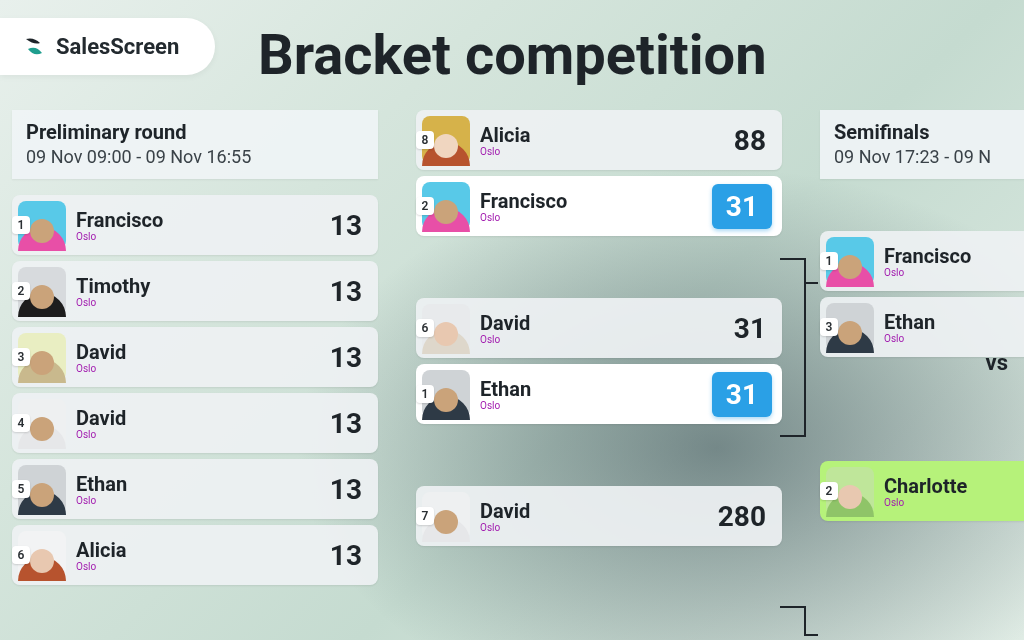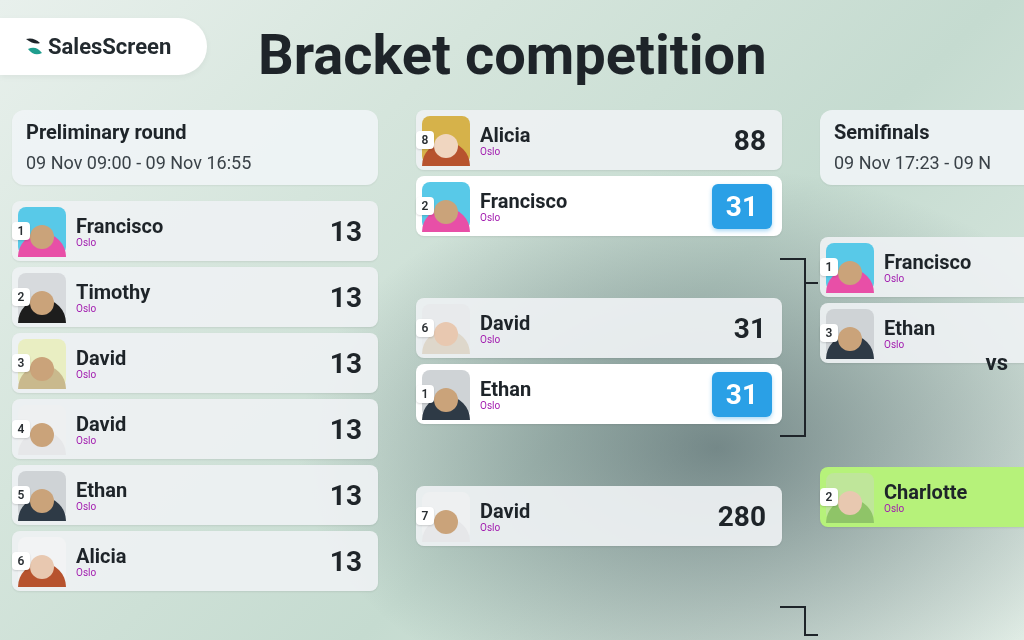--- a/index.html
+++ b/index.html
@@ -15,21 +15,21 @@
 
   .logo-pill {
     position: absolute;
     top: 18px;
     left: 0;
     background: #ffffff;
     border-radius: 0 40px 40px 0;
     padding: 16px 36px 16px 22px;
     display: flex;
     align-items: center;
-    gap: 2px;
+    gap: 10px;
     box-shadow: 0 2px 6px rgba(0,0,0,0.05);
   }
   .logo-mark { width: 24px; height: 24px; position: relative; }
   .logo-text { font-size: 22px; font-weight: 700; color: #232a2f; }
 
   .page-title {
     position: absolute;
     top: 22px;
     left: 258px;
     font-size: 56px;
@@ -43,35 +43,35 @@
     left: 12px;
     display: flex;
     gap: 38px;
     align-items: flex-start;
   }
   .col { width: 366px; }
   .col.semi { width: 280px; }
 
   .round-header {
     background: rgba(240,244,246,0.9);
-    border-radius: 12px;
+    border-radius: 0;
     padding: 10px 14px 12px;
     margin-bottom: 16px;
     box-shadow: 0 1px 2px rgba(0,0,0,0.06);
   }
   .round-header .name {
     font-size: 20px;
     font-weight: 700;
     color: #1e2429;
     line-height: 1.2;
   }
   .round-header .dates {
     font-size: 18px;
     color: #3a4248;
-    margin-top: 8px;
+    margin-top: 2px;
   }
   .player {
     background: rgba(238,241,243,0.92);
     border-radius: 8px;
     display: flex;
     align-items: center;
     padding: 6px 10px 6px 6px;
     margin-bottom: 6px;
     position: relative;
     box-shadow: 0 1px 2px rgba(0,0,0,0.08);

